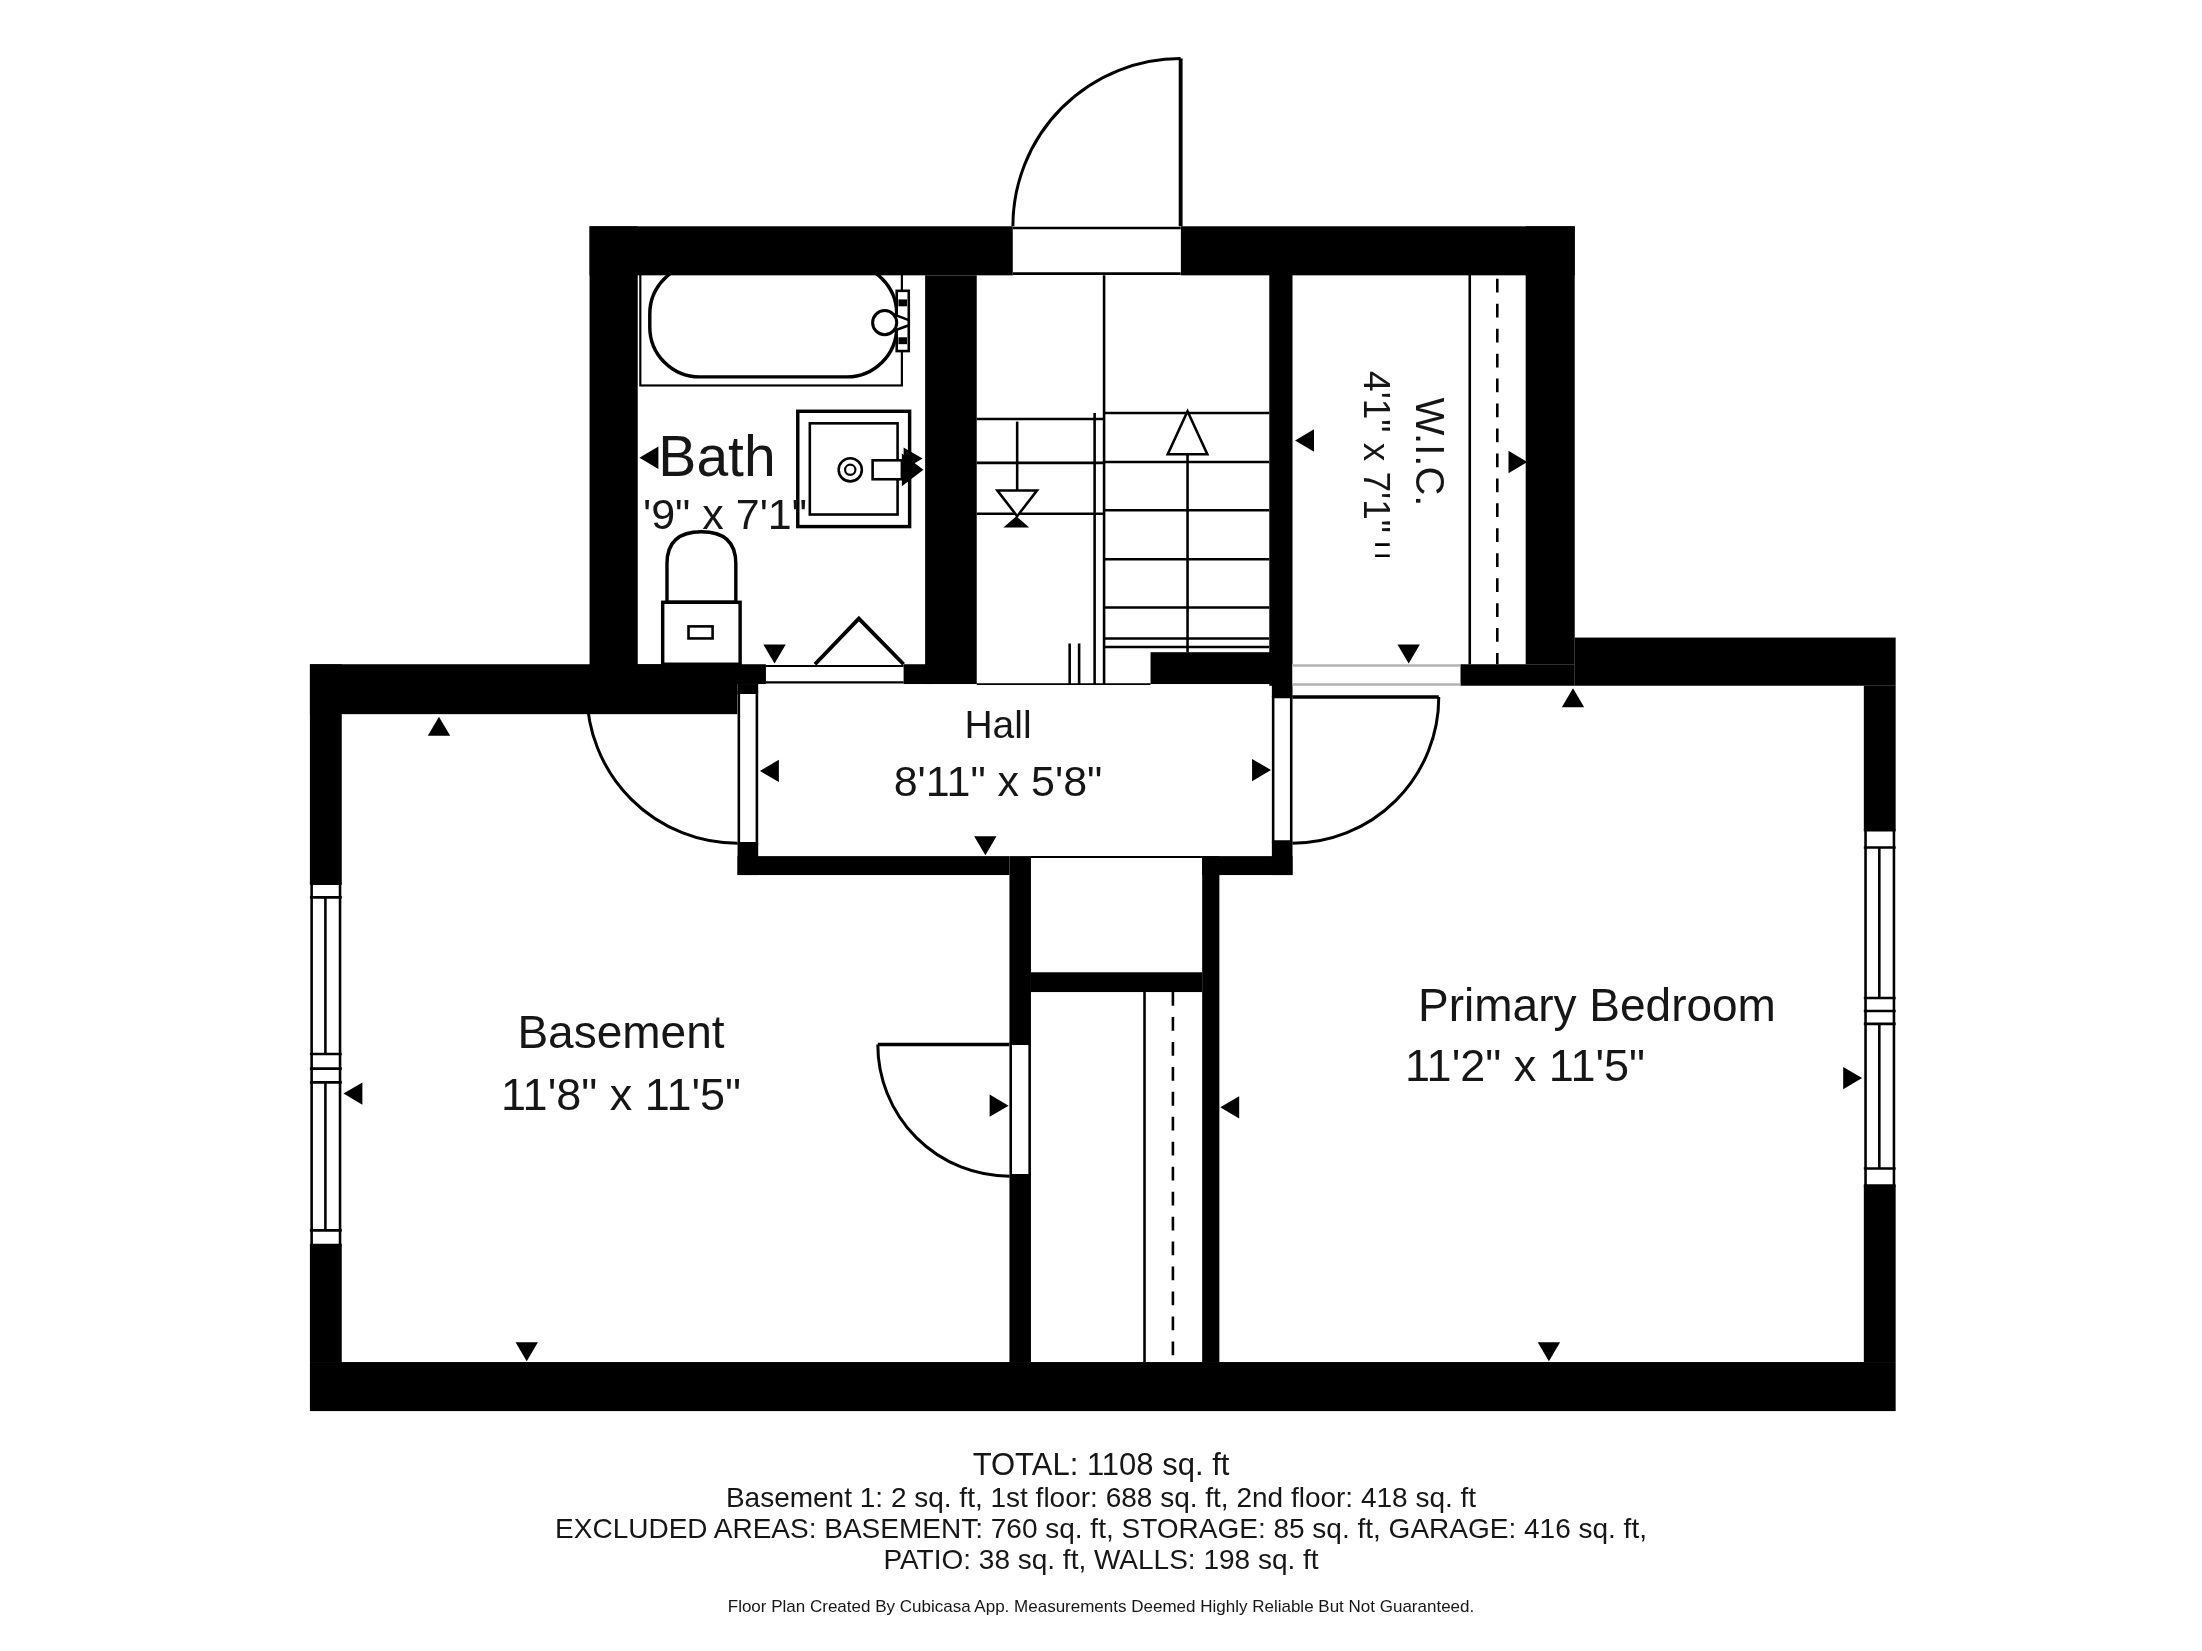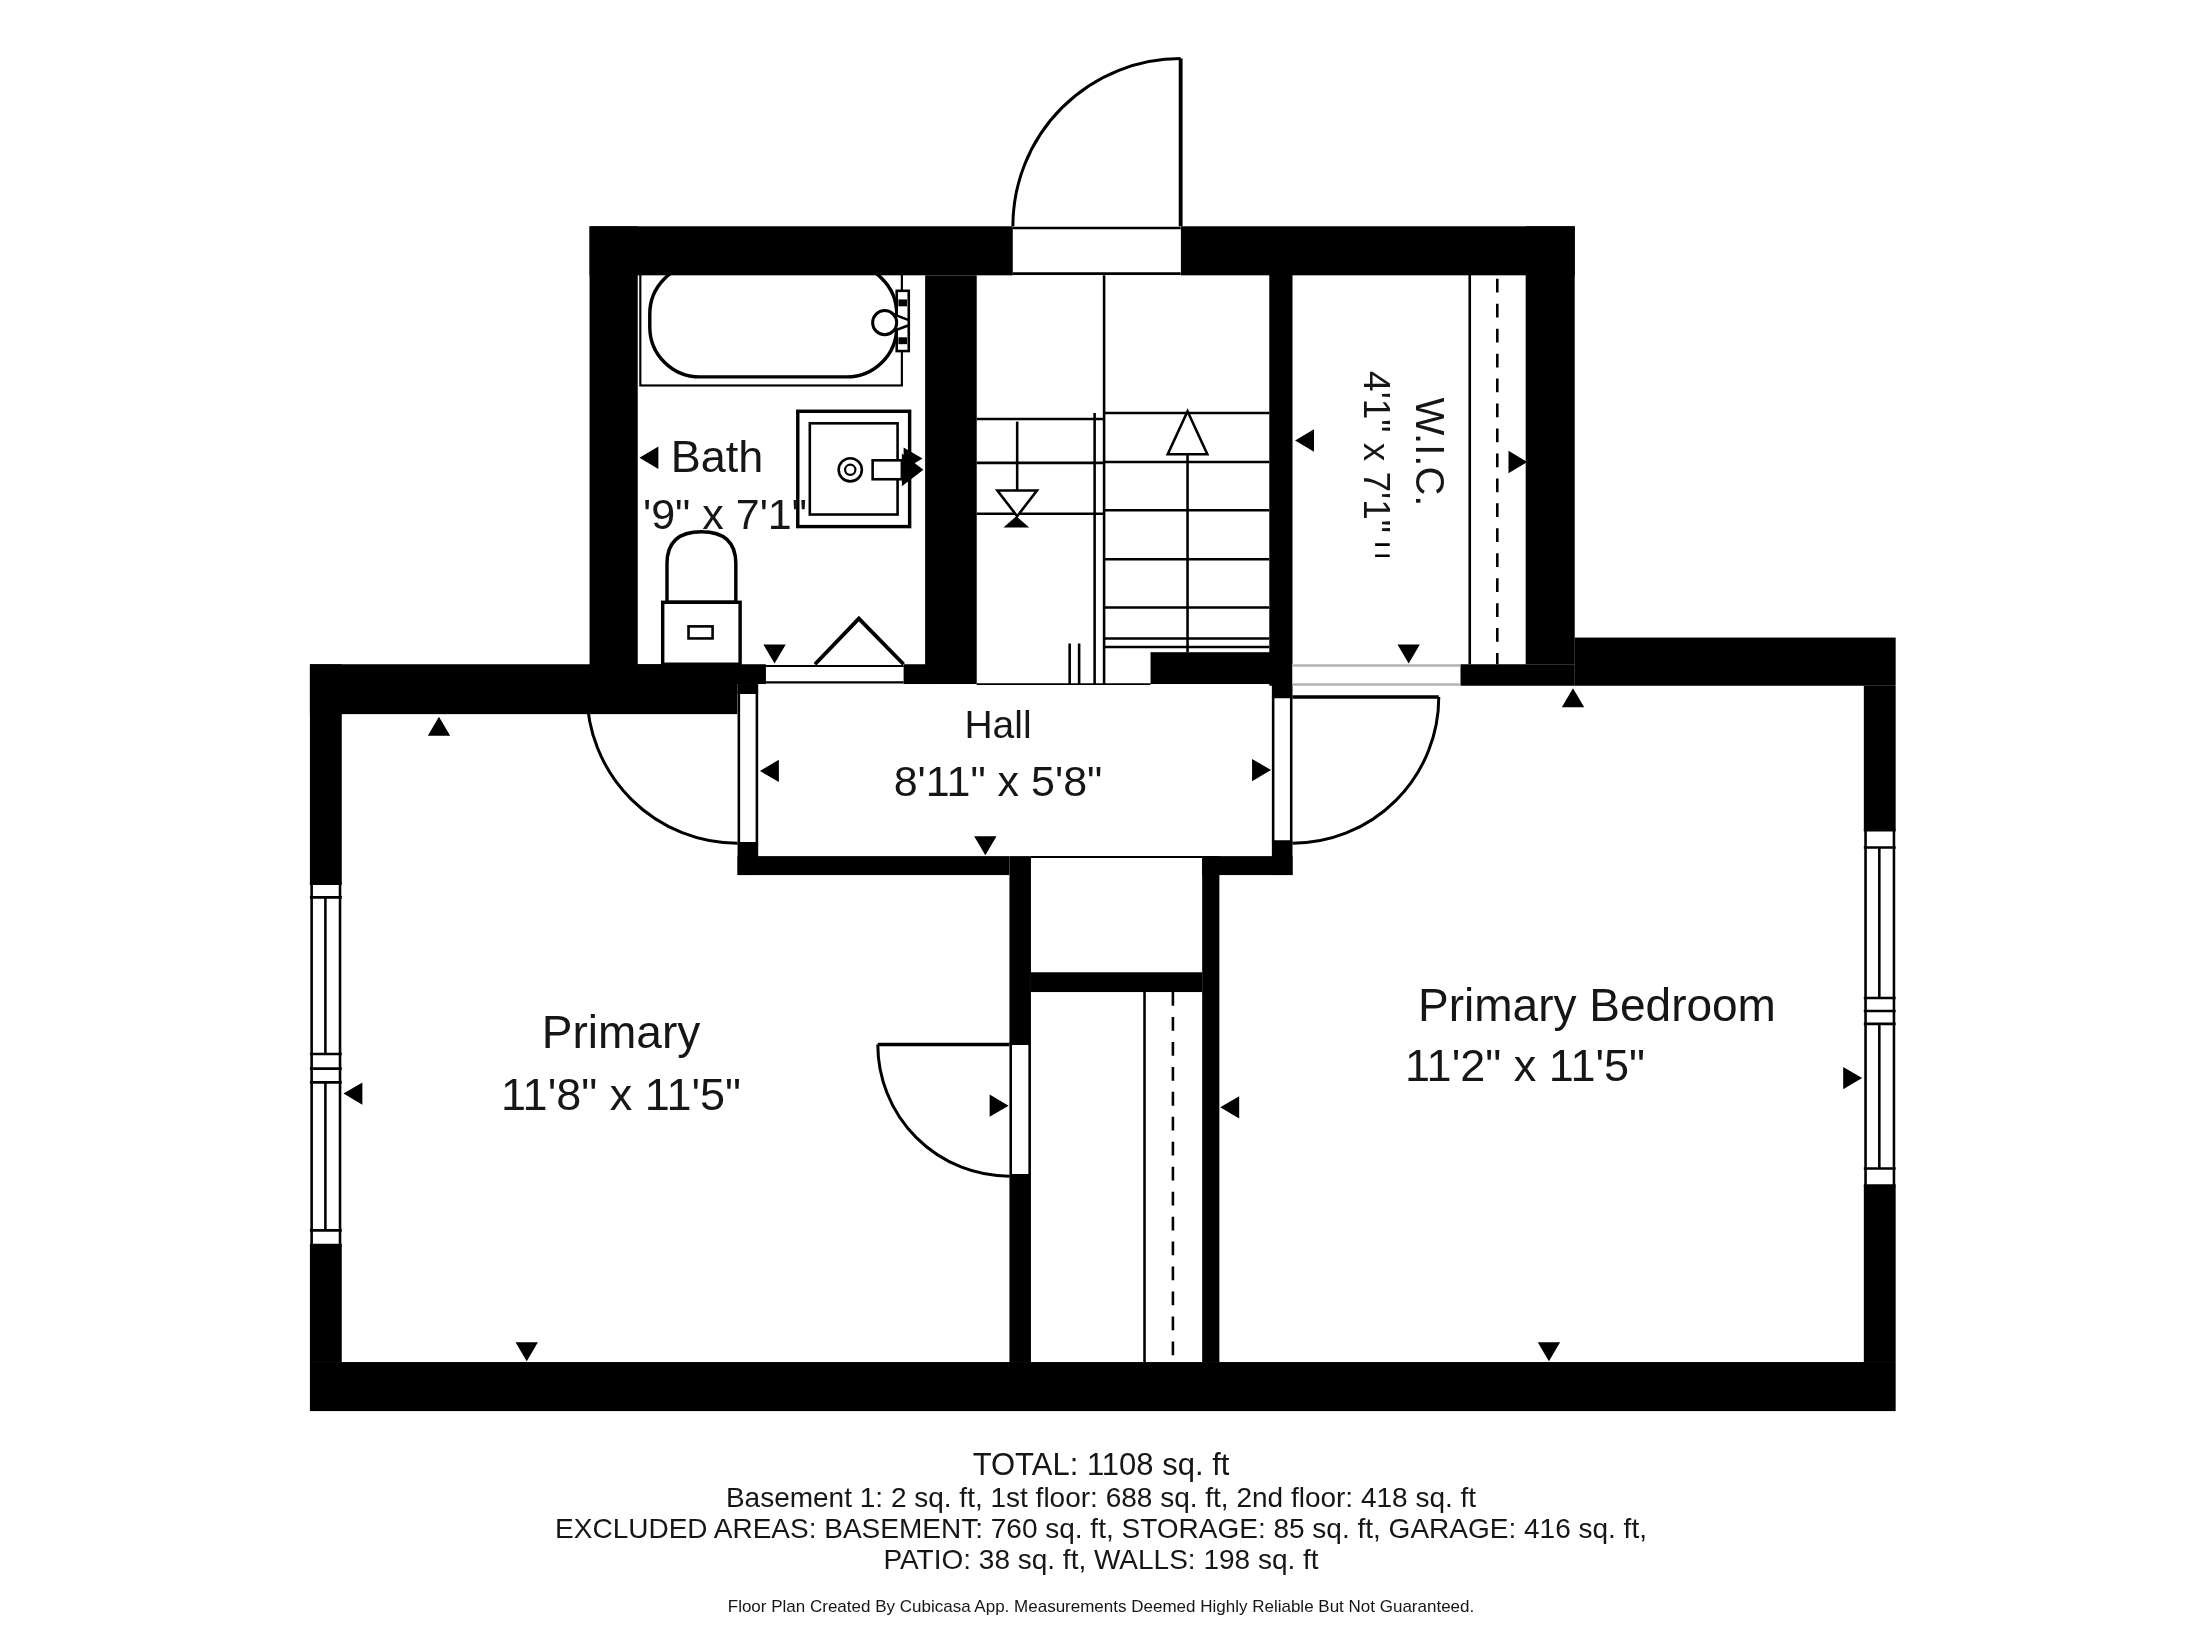--- a/index.html
+++ b/index.html
@@ -6,21 +6,21 @@
   #screen{position:relative;width:2203px;height:1652px;background:#ffffff;overflow:hidden;
           font-family:"Liberation Sans", sans-serif;color:#111;}
   #plan-svg{position:absolute;left:0;top:0;}
   .lbl{position:absolute;transform:translate(-50%,-50%);white-space:nowrap;
        text-align:center;color:#161616;line-height:1;}
   .room-name{font-size:39px;}
   .room-dims{font-size:43px;}
   .rot90{transform:translate(-50%,-50%) rotate(90deg);}
   .wic-name{font-size:40px;}
   .wic-dims{font-size:37px;}
-  .bath-name{font-size:45px;}
+  .bath-name{font-size:57px;}
   .bath-dims{font-size:43px;}
   .big-name{font-size:46px;}
   .big-dims{font-size:45px;}
   .ft-total{font-size:31px;font-weight:normal;}
   .ft-line{font-size:28px;}
   .ft-disc{font-size:17px;}
 </style>
 </head>
 <body>
 
@@ -195,21 +195,21 @@
 
   <div class="lbl bath-name" style="left:717px;top:456px;">Bath</div>
   <div class="lbl bath-dims" style="left:725px;top:514px;">'9" x 7'1"</div>
 
   <div class="lbl rot90 wic-name" style="left:1430px;top:452px;">W.I.C.</div>
   <div class="lbl rot90 wic-dims" style="left:1376px;top:452px;">4'1" x 7'1"</div>
 
   <div class="lbl room-name" style="left:998px;top:724px;">Hall</div>
   <div class="lbl room-dims" style="left:998px;top:781px;">8'11" x 5'8"</div>
 
-  <div class="lbl big-name" style="left:621px;top:1032px;">Primary</div>
+  <div class="lbl big-name" style="left:621px;top:1032px;">Basement</div>
   <div class="lbl big-dims" style="left:621px;top:1094px;">11'8" x 11'5"</div>
 
   <div class="lbl big-name" style="left:1597px;top:1005px;">Primary Bedroom</div>
   <div class="lbl big-dims" style="left:1525px;top:1065px;">11'2" x 11'5"</div>
 
   <div class="lbl ft-total" style="left:1101px;top:1464px;">TOTAL: 1108 sq. ft</div>
   <div class="lbl ft-line" style="left:1101px;top:1498px;">Basement 1: 2 sq. ft, 1st floor: 688 sq. ft, 2nd floor: 418 sq. ft</div>
   <div class="lbl ft-line" style="left:1101px;top:1529px;">EXCLUDED AREAS: BASEMENT: 760 sq. ft, STORAGE: 85 sq. ft, GARAGE: 416 sq. ft,</div>
   <div class="lbl ft-line" style="left:1101px;top:1560px;">PATIO: 38 sq. ft, WALLS: 198 sq. ft</div>
   <div class="lbl ft-disc" style="left:1101px;top:1606px;">Floor Plan Created By Cubicasa App. Measurements Deemed Highly Reliable But Not Guaranteed.</div>

